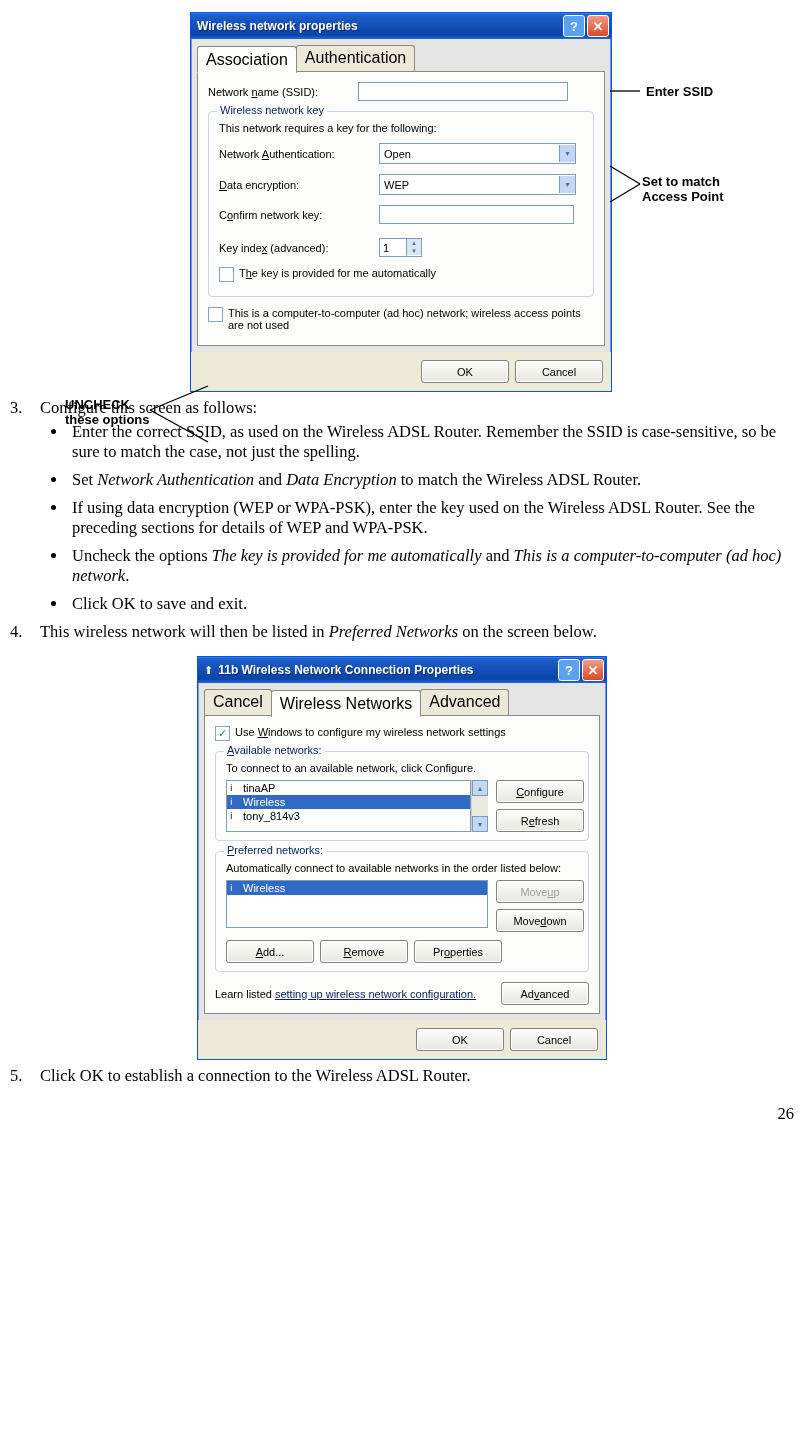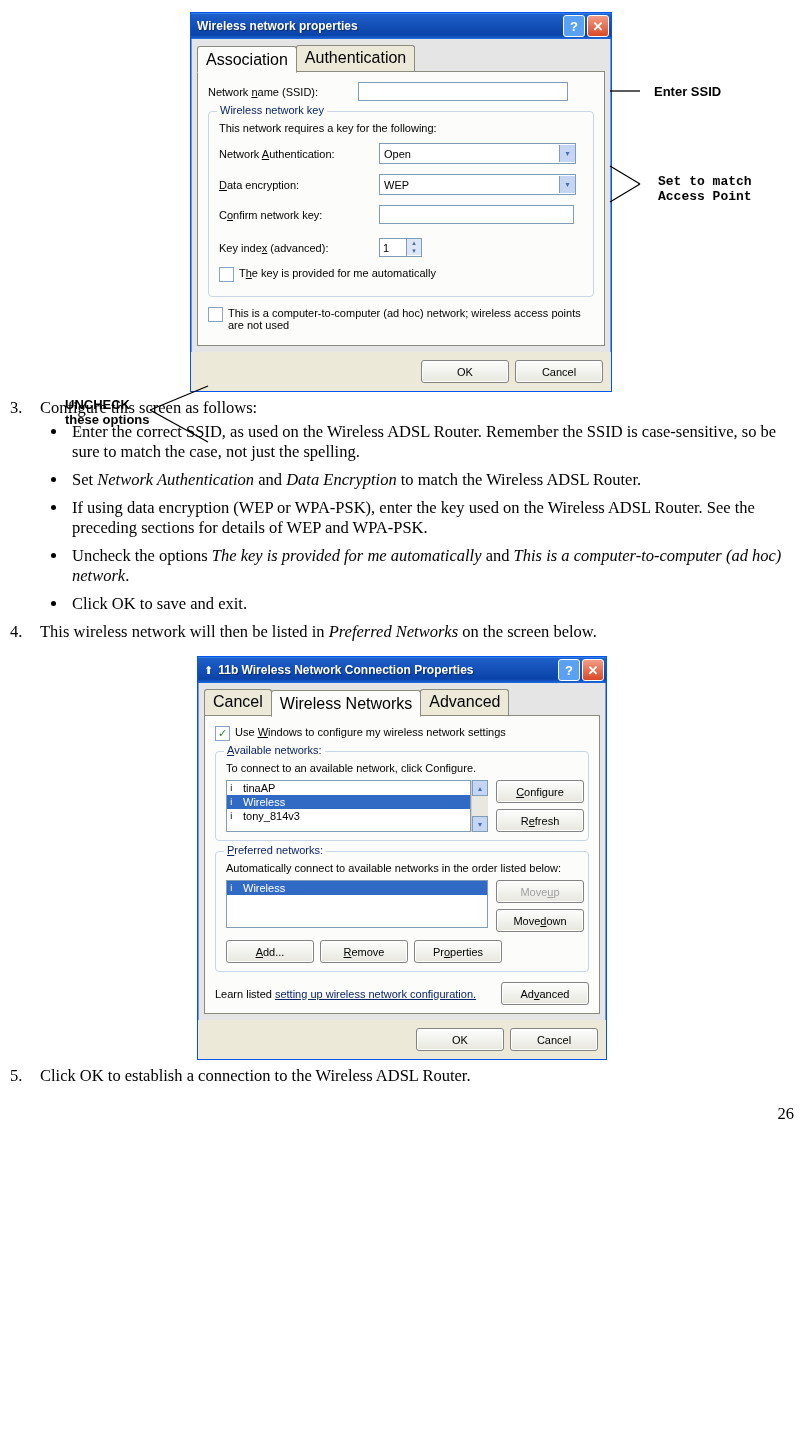--- a/index.html
+++ b/index.html
@@ -124,25 +124,25 @@
         <span>This is a computer-to-computer (ad hoc) network; wireless access points are not used</span>
       </div>
     </div>
     <div class="btnrow">
       <div class="xpbtn">OK</div>
       <div class="xpbtn">Cancel</div>
     </div>
   </div>
 
   <div class="rightcall">
-    <div class="callbox" style="left:42px; top:72px;">Enter SSID</div>
+    <div class="callbox" style="left:34px; top:72px;">Enter SSID</div>
     <svg class="callout" style="left:-2px; top:72px;" width="34" height="14">
           <line x1="0" y1="7" x2="30" y2="7" stroke="#000" stroke-width="1.3"></line>
         </svg>
-    <div class="callbox" style="left:46px; top:162px; white-space:pre;font-family:Liberation Mono, monospace;">Set to match
+    <div class="callbox" style="left:30px; top:162px; white-space:pre;">Set to match
 Access Point</div>
     <svg class="callout" style="left:-2px; top:148px;" width="34" height="50">
       <line x1="0" y1="6" x2="30" y2="24" stroke="#000" stroke-width="1.3"></line>
       <line x1="0" y1="42" x2="30" y2="24" stroke="#000" stroke-width="1.3"></line>
     </svg>
   </div>
  </div>
 </div>
 
 <div class="row" style="margin-top:2px;">

